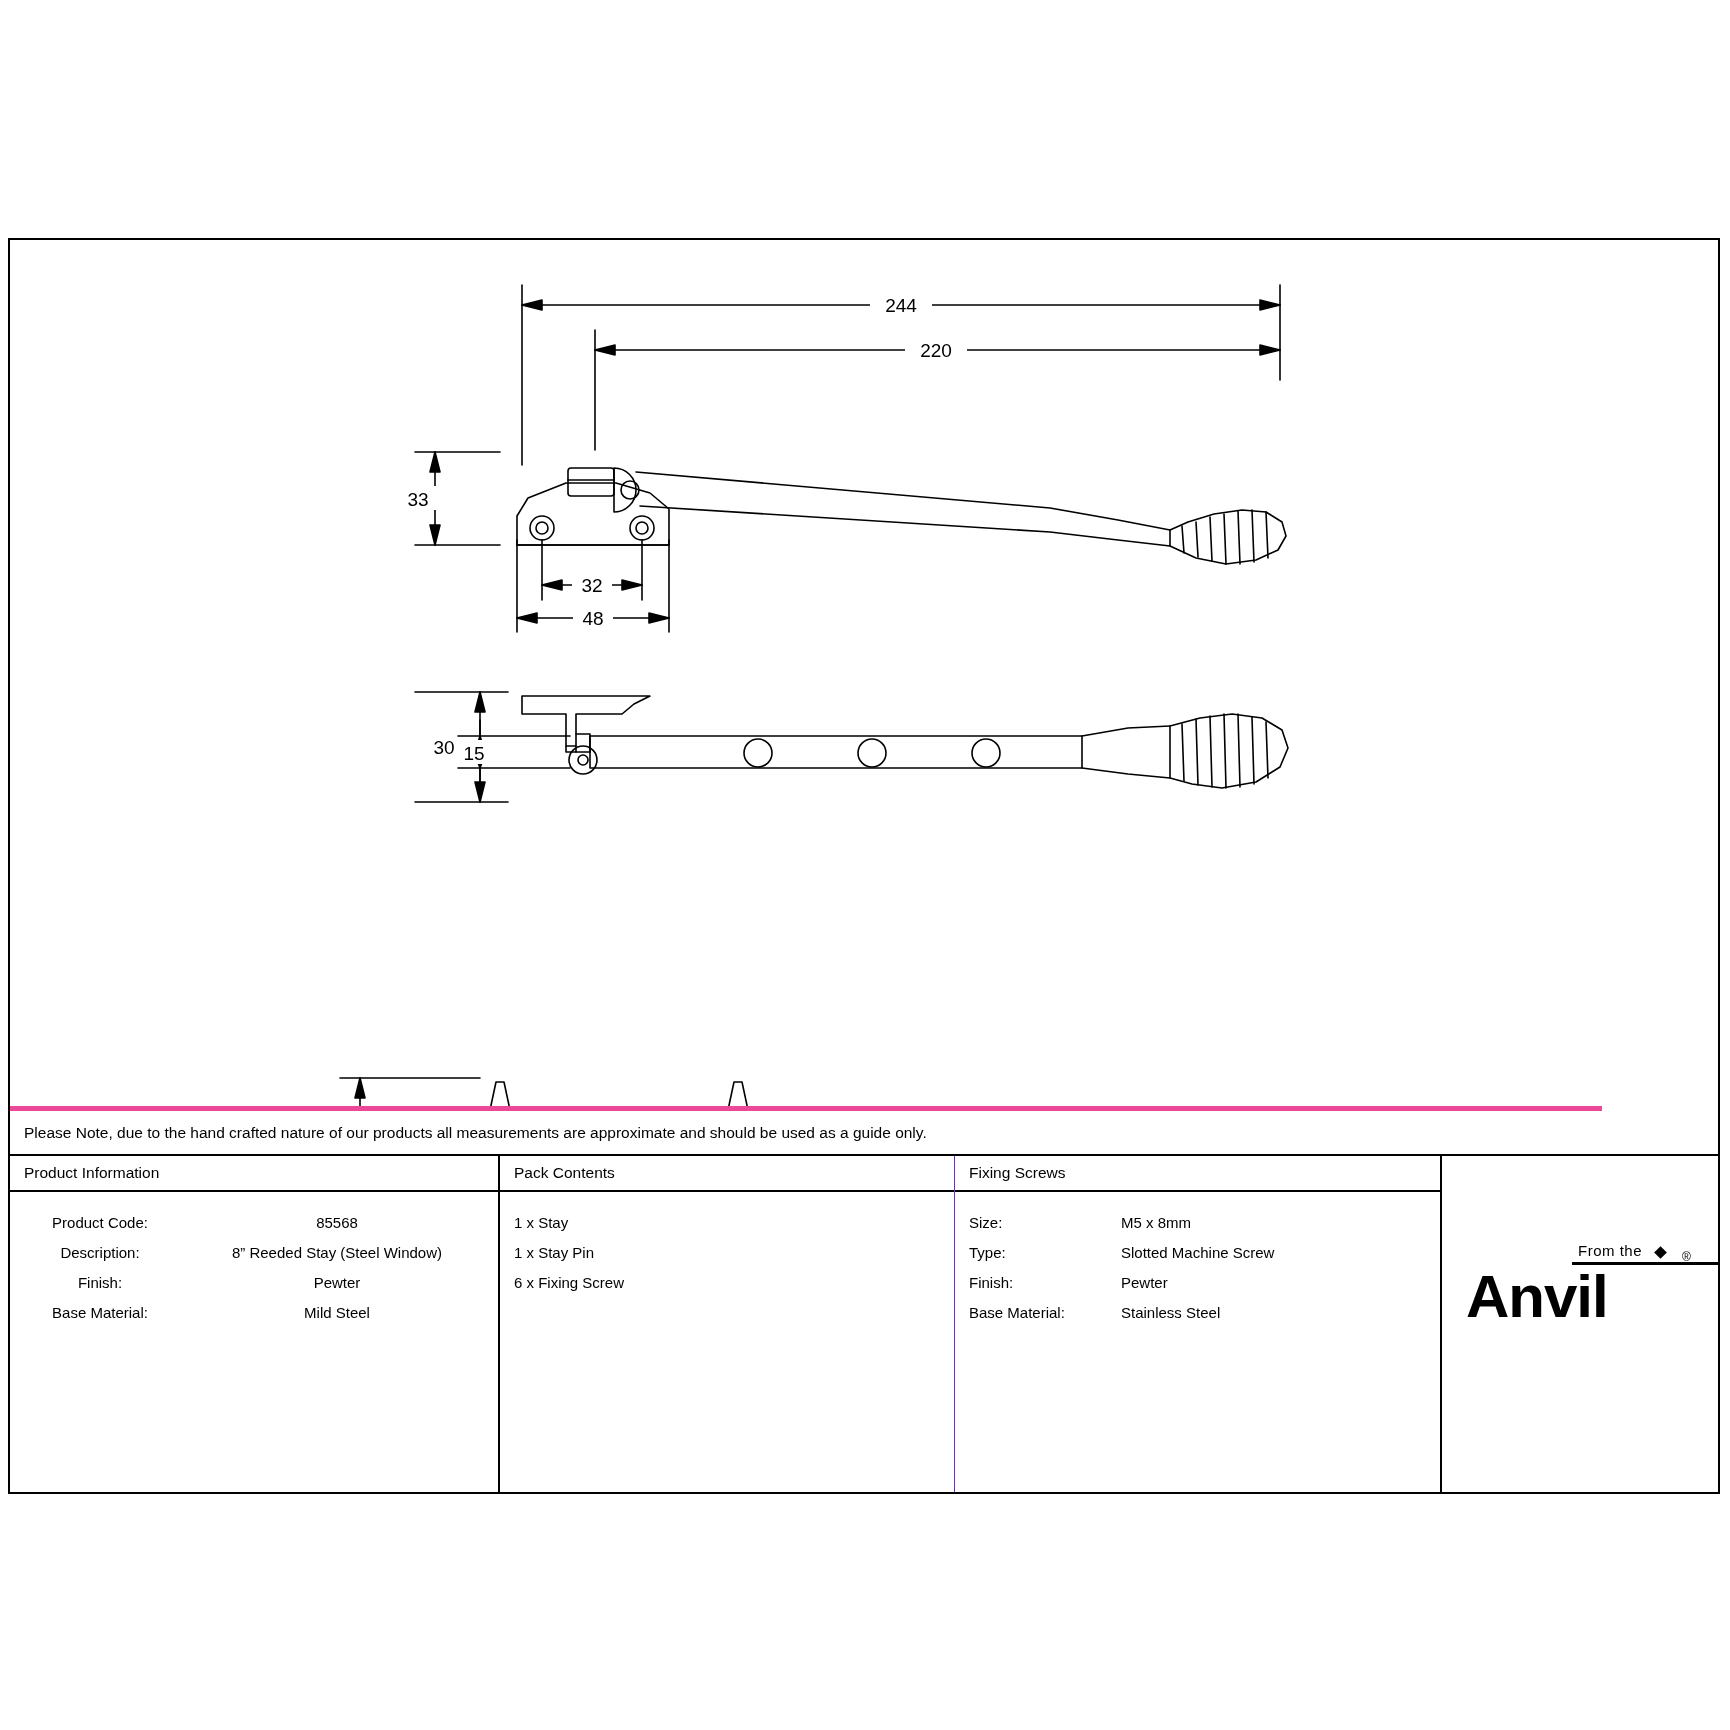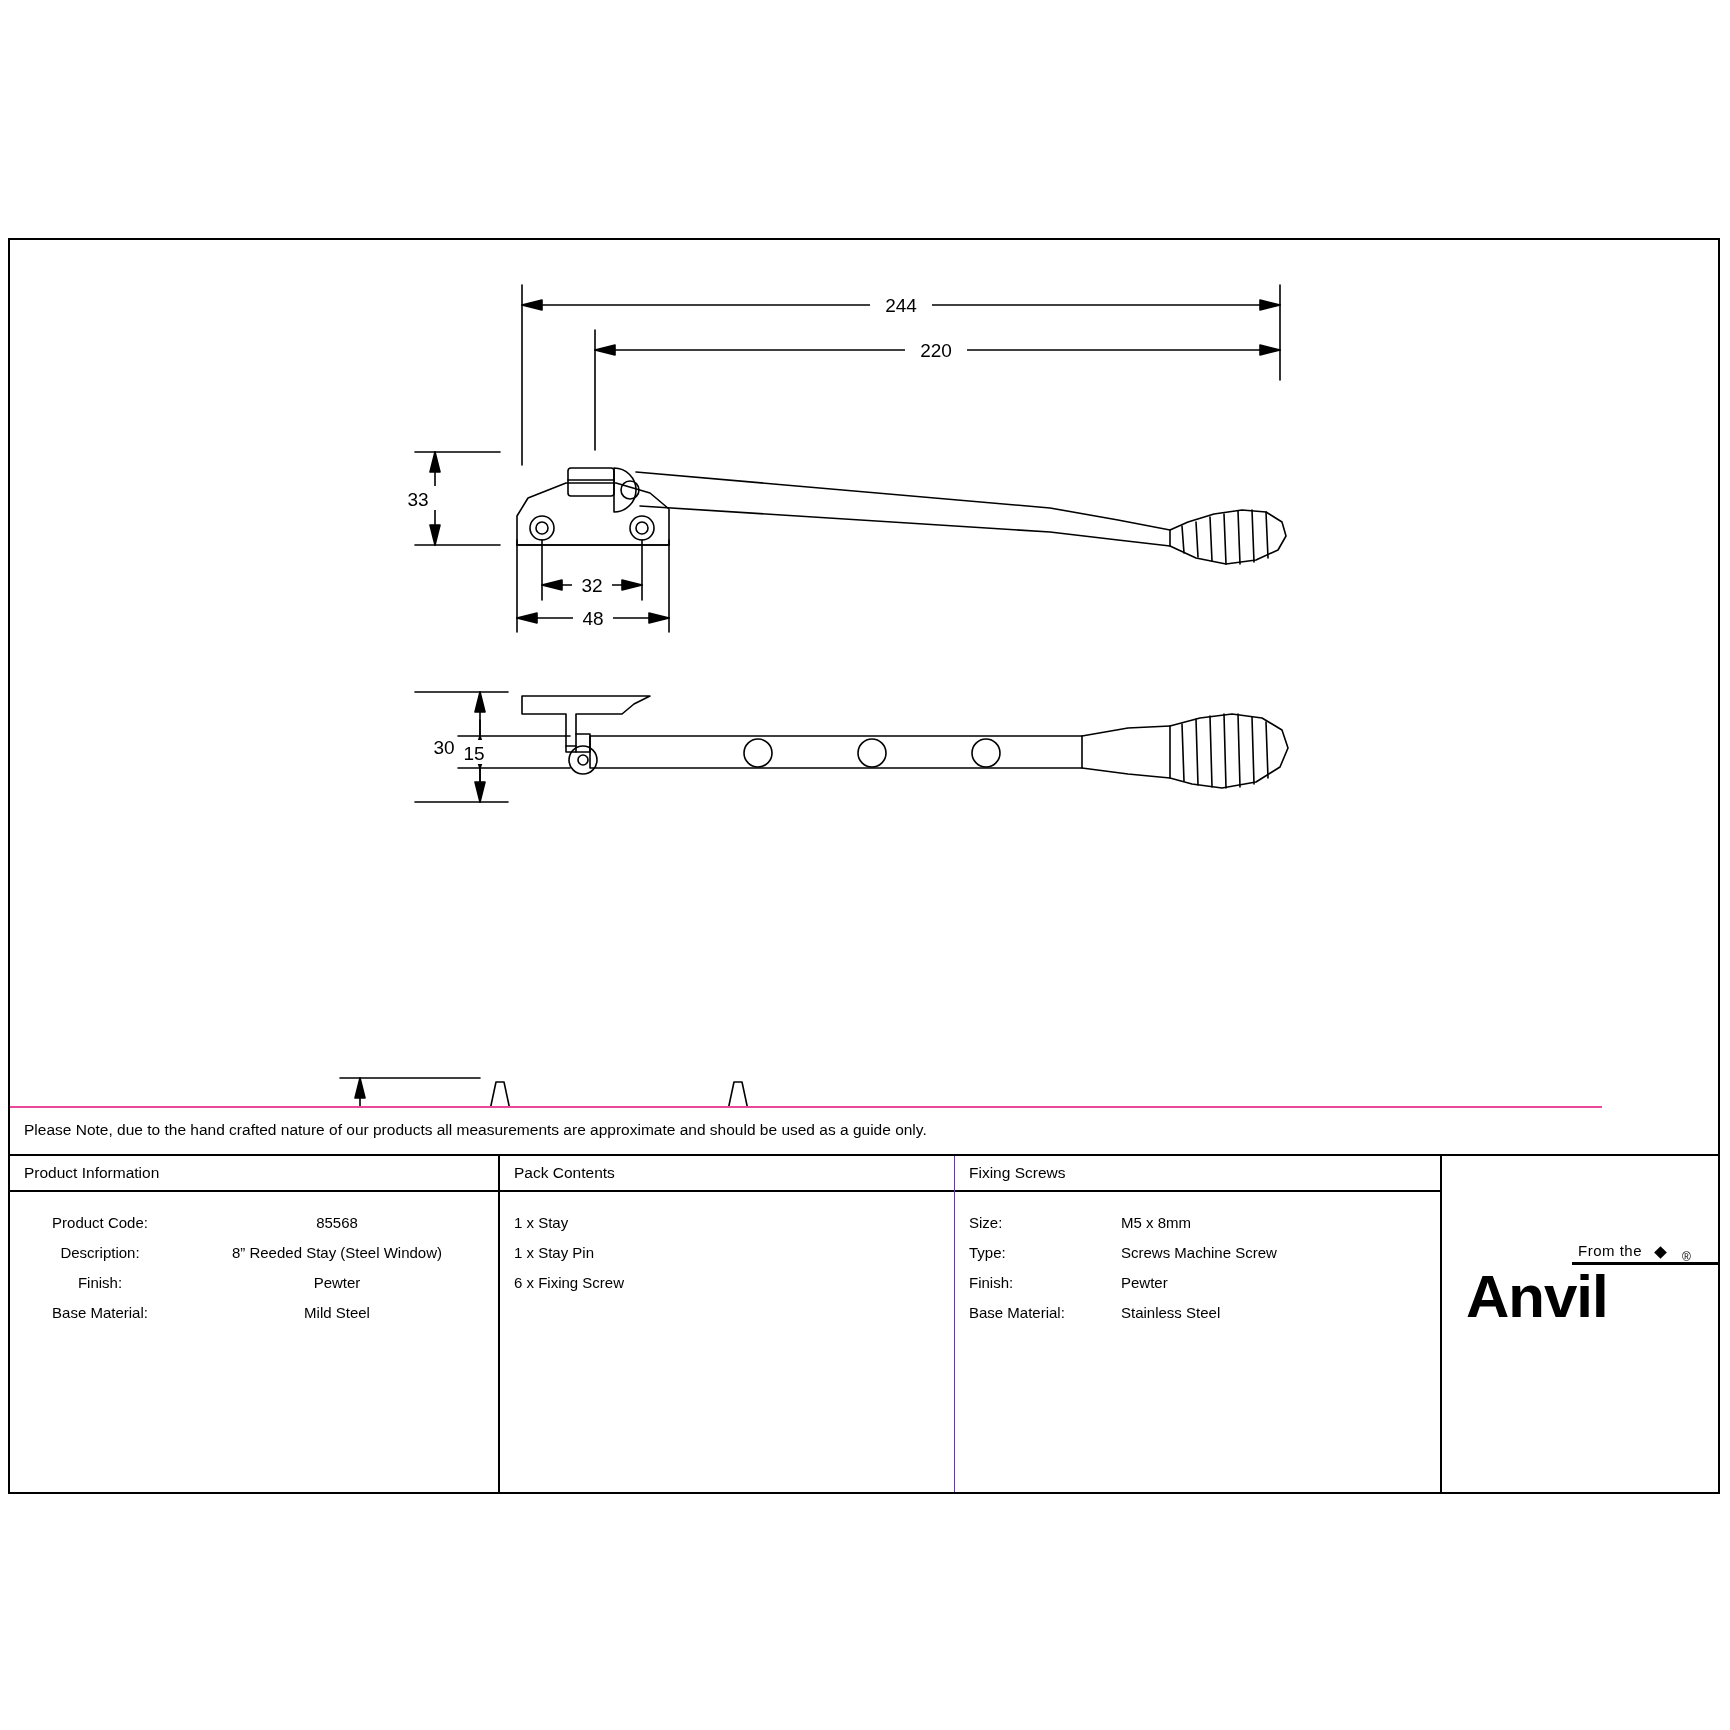--- a/index.html
+++ b/index.html
@@ -1,20 +1,20 @@
 <!DOCTYPE html>
 <html><head>
 <meta charset="utf-8">
 <style>
   html,body{margin:0;padding:0;background:#ffffff;}
   body{width:1730px;height:1730px;font-family:"Liberation Sans",sans-serif;color:#000;}
   .sheet{position:absolute;left:8px;top:238px;width:1712px;height:1256px;border:2px solid #000;box-sizing:border-box;background:#fff;}
   .drawing{position:absolute;left:0;top:0;width:1708px;height:866px;}
   svg{display:block;}
-  .note{position:absolute;left:0;top:866px;width:1592px;height:48px;border-top:2px solid #ec4899;box-sizing:border-box;text-align:center;}
+  .note{position:absolute;left:0;top:866px;width:1592px;height:48px;border-top:5px solid #ec4899;box-sizing:border-box;text-align:center;}
   .note span{position:absolute;left:14px;top:13px;font-size:15.5px;}
   .tables{position:absolute;left:0;top:914px;width:1708px;height:338px;border-top:2px solid #000;box-sizing:border-box;display:flex;}
   .col{position:relative;box-sizing:border-box;}
   .col.c1{width:490px;border-right:2px solid #000;text-align:center;}
   .col.c2{width:455px;border-right:1px solid #6d28d9;}
   .col.c3{width:487px;border-right:2px solid #000;}
   .col.c4{width:274px;}
   .colhead{height:36px;border-bottom:2px solid #000;box-sizing:border-box;position:relative;}
   .colhead span{position:absolute;left:14px;top:8px;font-size:15.5px;}
   .rows{padding:16px 0 0 14px;}
@@ -375,21 +375,21 @@
       <div class="colhead">
         <span>Fixing Screws</span>
       </div>
       <div class="rows">
         <div class="row">
           <div class="k">Size:</div>
           <div class="v">M5 x 8mm</div>
         </div>
         <div class="row">
           <div class="k">Type:</div>
-          <div class="v">Screws Machine Screw</div>
+          <div class="v">Slotted Machine Screw</div>
         </div>
         <div class="row">
           <div class="k">Finish:</div>
           <div class="v">Pewter</div>
         </div>
         <div class="row">
           <div class="k">Base Material:</div>
           <div class="v">Stainless Steel</div>
         </div>
       </div>

